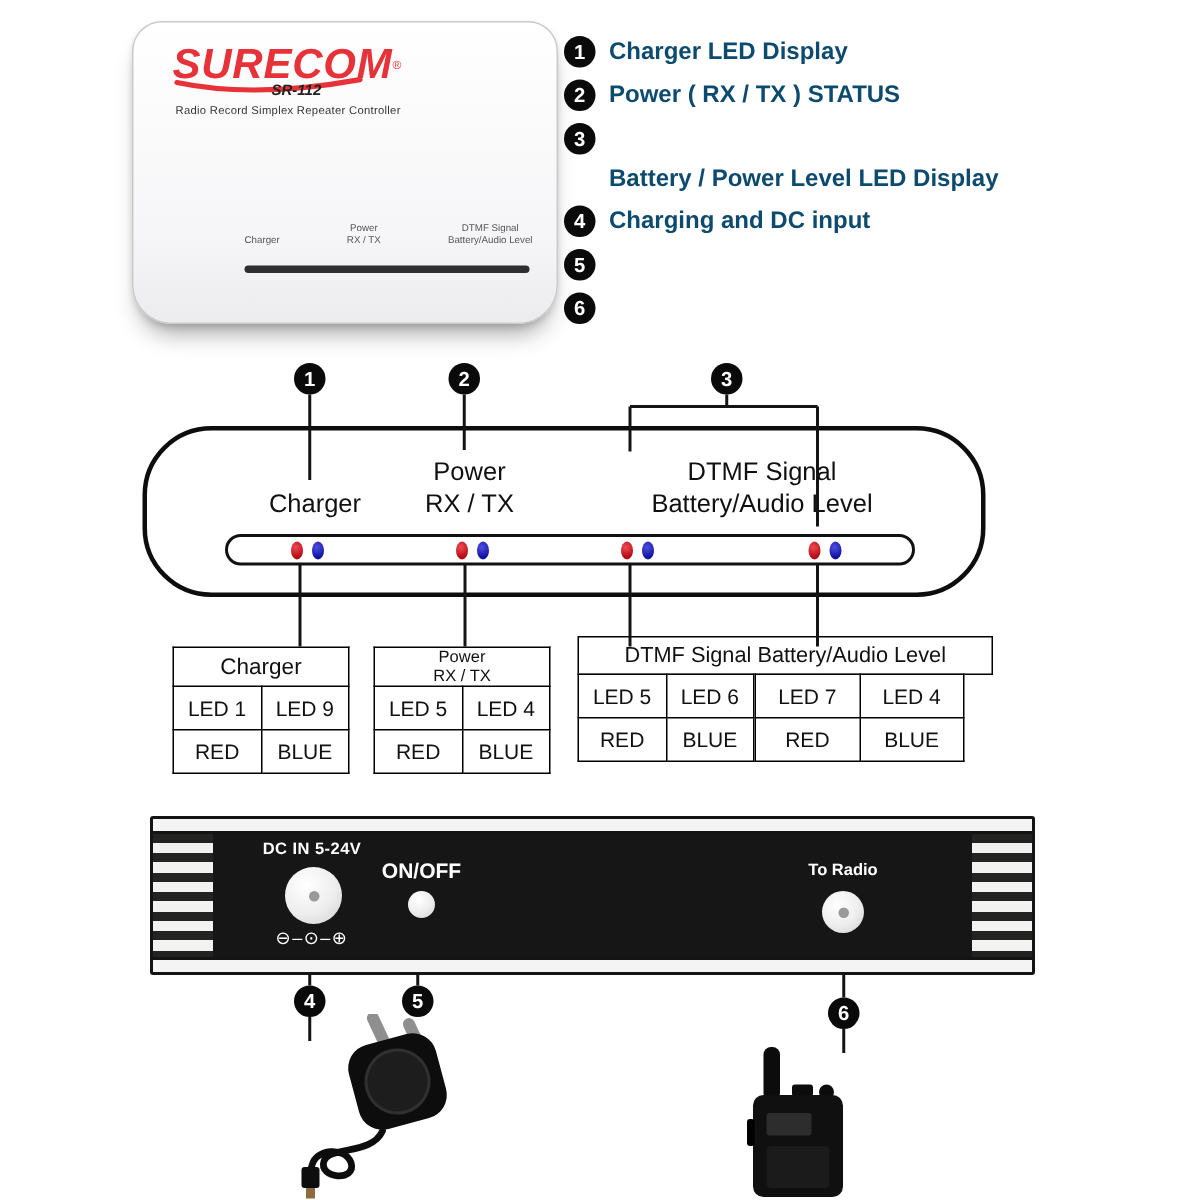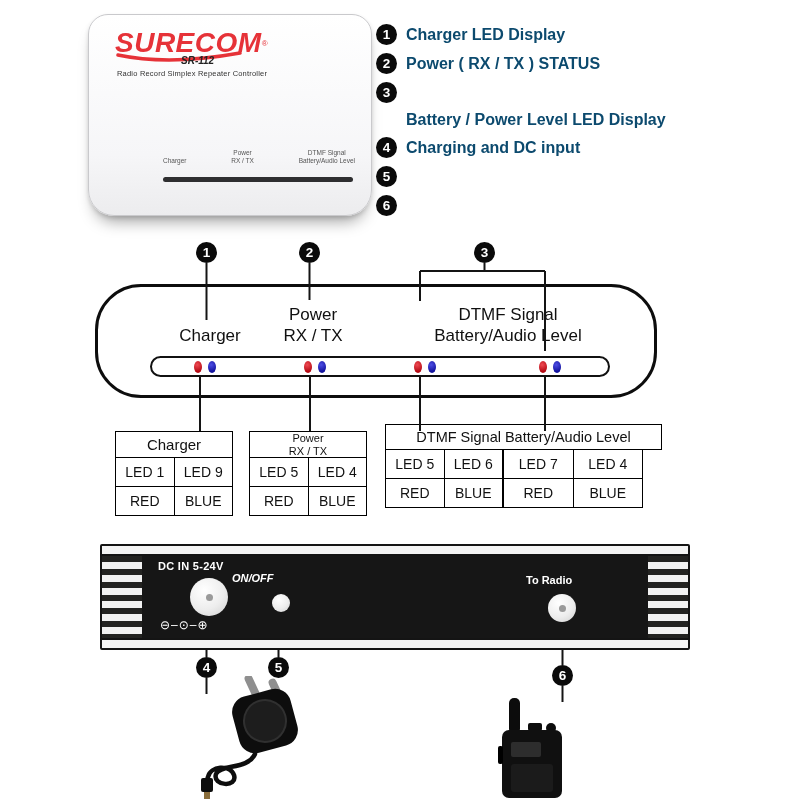--- a/index.html
+++ b/index.html
@@ -84,24 +84,24 @@
   .back-panel { position: absolute; left: 100px; top: 544px; width: 590px; height: 106px; z-index: 1; }
   .plate { position: absolute; left: 0; width: 590px; height: 12px; background: #f4f4f4;
     border: 2px solid #141414; z-index: 3; border-radius: 2px; }
   .plate-top { top: 0; } .plate-bottom { top: 94px; }
   .fins { position: absolute; top: 10px; width: 44px; height: 86px; z-index: 1;
     background: repeating-linear-gradient(180deg, #232321 0 6px, #f2f2f2 6px 13px);
     border: 2px solid #141414; }
   .fins-left { left: 0; } .fins-right { left: 546px; }
   .bp-face { position: absolute; left: 42px; top: 6px; width: 506px; height: 94px;
     background: #161616; z-index: 2; border-radius: 2px; }
-  .bp-label { position: absolute; color: #fff; font-weight: bold; text-align: left; }
+  .bp-label { position: absolute; color: #fff; font-weight: bold; text-align: center; }
   .dc-label { left: 16px; top: 10px; width: 100px; font-size: 11px; letter-spacing: .3px; }
   .polarity { left: 18px; top: 68px; width: 96px; font-size: 12px; font-weight: normal; letter-spacing: 1px; }
-  .onoff-label { left: 90px; top: 22px; width: 70px; font-size: 11px; font-style: italic; }
+  .onoff-label { left: 104px; top: 22px; width: 70px; font-size: 14px; }
   .radio-label { left: 384px; top: 24px; width: 72px; font-size: 11px; }
   .jack { position: absolute; border-radius: 50%;
     background: radial-gradient(circle at 38% 32%, #ffffff 0%, #ededed 55%, #cfcfcf 100%);
     display: flex; align-items: center; justify-content: center; }
   .dc-jack { left: 48px; top: 28px; width: 38px; height: 38px; }
   .onoff-btn { left: 130px; top: 44px; width: 18px; height: 18px; }
   .radio-jack { left: 406px; top: 44px; width: 28px; height: 28px; }
   .jack-hole { width: 7px; height: 7px; border-radius: 50%; background: #9a9a9a; display: block; }
 
   

